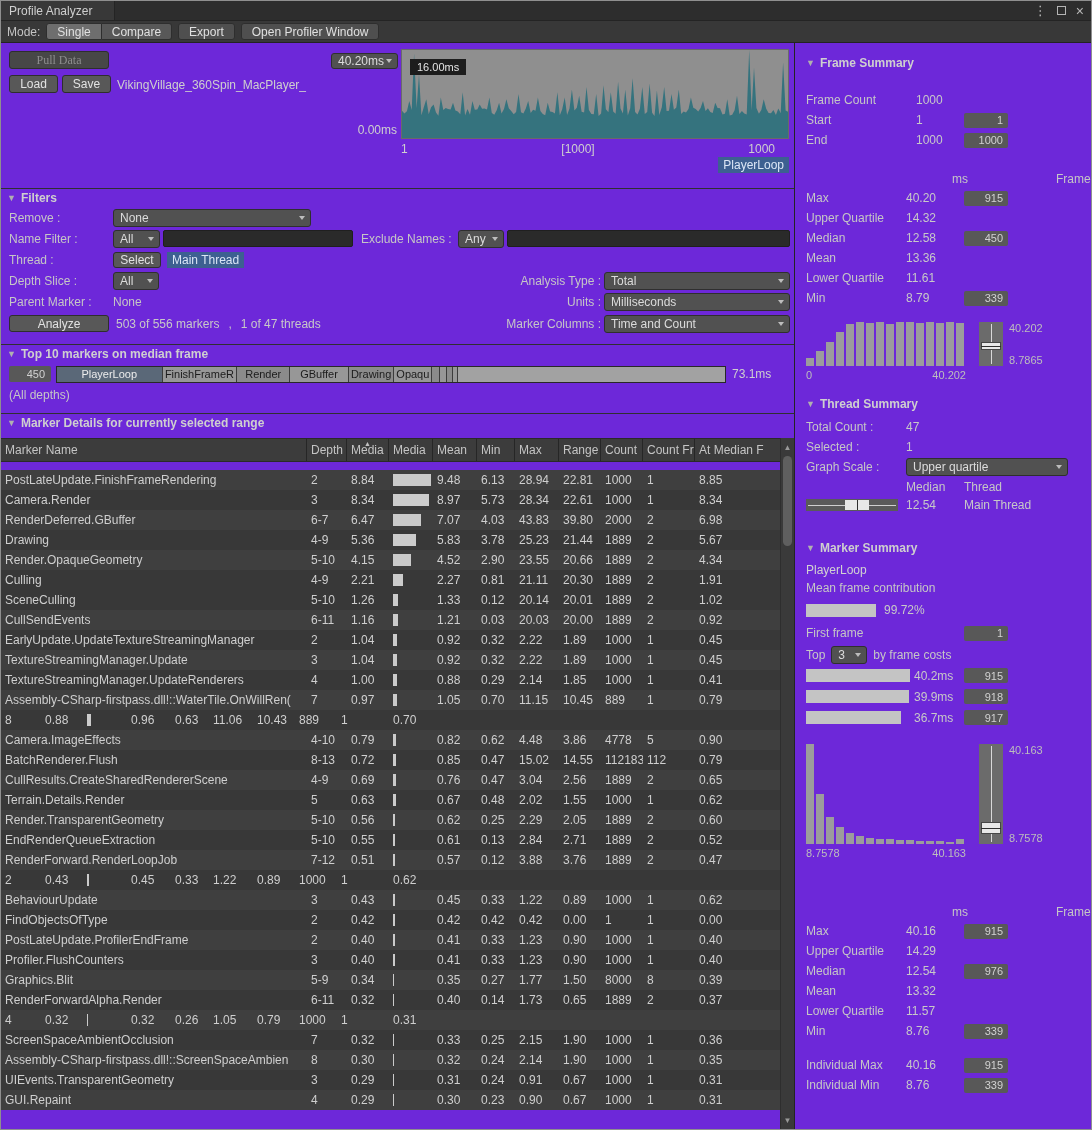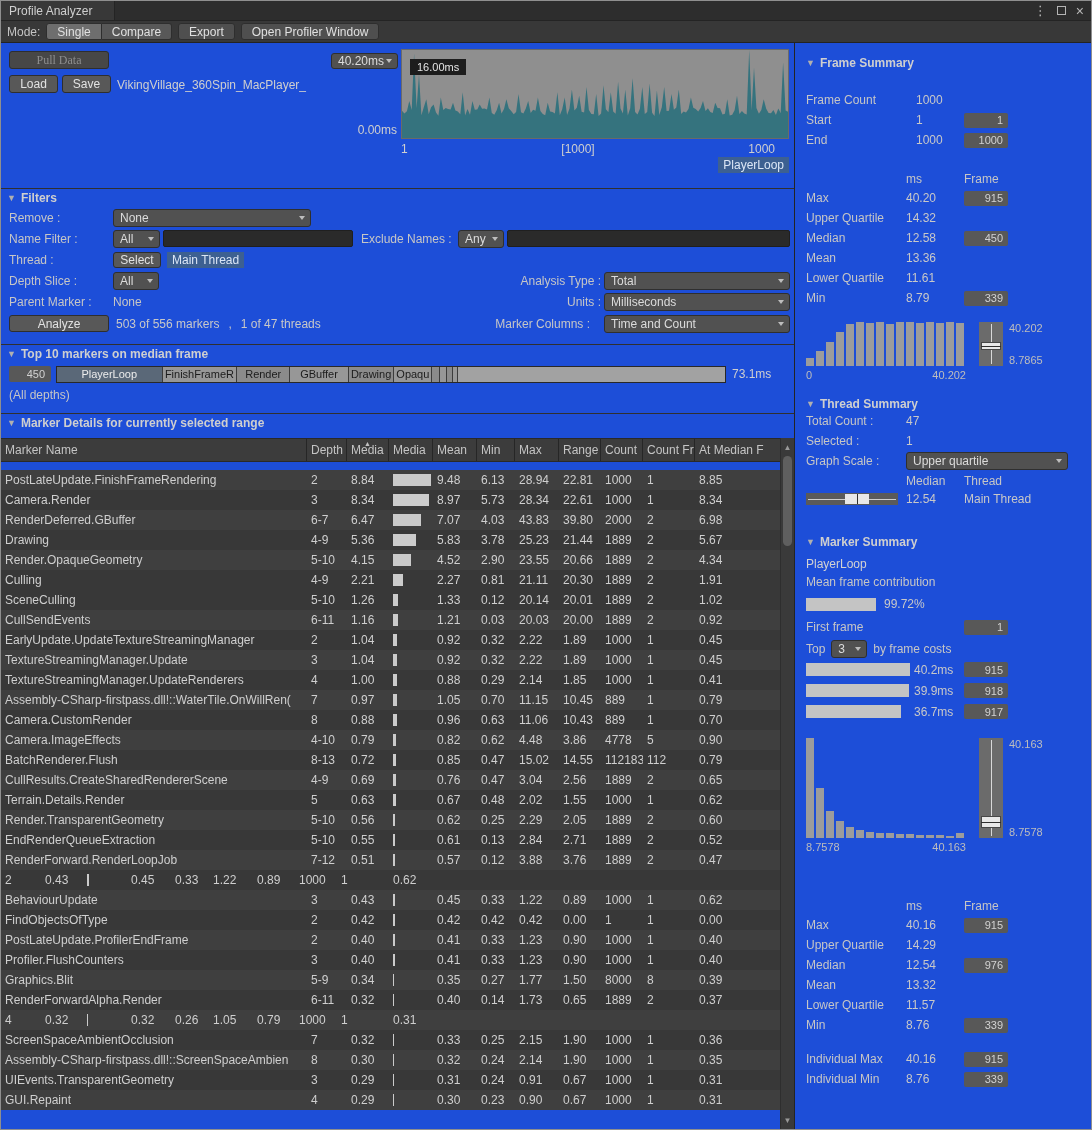--- a/index.html
+++ b/index.html
@@ -1,18 +1,18 @@
 <!DOCTYPE html>
 <html><head>
 <meta charset="utf-8">
 <style>
 *{box-sizing:border-box;margin:0;padding:0;}
 html,body{background:#383838;}
 body{width:1092px;height:1130px;font-family:"Liberation Sans",sans-serif;font-size:12px;color:#c8c8c8;position:relative;}
-.window{position:relative;width:1092px;height:1130px;background:#1d4ed8;border:1px solid #8f8f8f;overflow:hidden;}
+.window{position:relative;width:1092px;height:1130px;background:#6d28d9;border:1px solid #8f8f8f;overflow:hidden;}
 
 
 .titlebar{height:20px;background:#2d2d2d;border-bottom:1px solid #242424;position:relative;display:flex;}
 .tab{height:100%;padding:0 22px 0 8px;background:#383838;border-right:1px solid #242424;display:flex;align-items:center;color:#cfcfcf;}
 .win-controls{position:absolute;right:7px;top:0;height:100%;display:flex;align-items:center;gap:10px;color:#b8b8b8;}
 .menu-dots{font-size:13px;cursor:default;}
 .maxbox{width:9px;height:9px;border:1px solid #b4b4b4;display:inline-block;}
 .closex{font-size:14px;line-height:10px;}
 
 
@@ -83,21 +83,21 @@
 
 
 .rheader{display:flex;align-items:center;gap:5px;font-weight:bold;color:#cfcfcf;}
 .stat-row{display:flex;align-items:center;height:20px;}
 .stat-label{width:100px;color:#c6c6c6;overflow:hidden;white-space:nowrap;flex:none;}
 .stat-ms{width:58px;flex:none;}
 .stat-badge{width:44px;height:15px;background:#585858;border-radius:2px;display:flex;align-items:center;justify-content:flex-end;padding:0 5px;font-size:11px;color:#d2d2d2;flex:none;}
 .stat-badge.empty{background:transparent;}
 .info-rows .stat-label{width:110px;}
 .info-rows .stat-ms{width:48px;}
-.stats-head{display:flex;align-items:center;height:18px;color:#c6c6c6;}
+.stats-head{display:flex;align-items:center;height:18px;color:#c6c6c6;gap:46px;}
 .sh-label{width:100px;flex:none;}
 .sh-ms{width:58px;flex:none;}
 .histo-block{display:flex;}
 .histo-col{display:flex;flex-direction:column;}
 .histo{width:160px;height:44px;display:flex;align-items:flex-end;gap:2px;}
 .histo.tall{height:100px;}
 .hbar{width:8px;background:#9c9c9c;flex:none;}
 .histo-x{width:160px;display:flex;justify-content:space-between;font-size:11px;color:#bdbdbd;margin-top:3px;}
 .vbox{width:24px;height:44px;position:relative;background:#6b6b6b;margin-left:13px;flex:none;}
 .vbox.tall{height:100px;}
@@ -233,21 +233,21 @@
           </div>
       </div>
 
       <div style="position:absolute;left:0;right:4px;top:272px;height:20px;">
         <div class="btn" style="left:8px;top:0;width:100px;height:17px;">Analyze</div>
         <div style="position:absolute;left:115px;top:2px;display:flex;gap:9px;">
           <span>503 of 556 markers</span>
           <span>,</span>
           <span>1 of 47 threads</span>
         </div>
-        <span class="f-label ralign" style="left:434px;">Marker Columns :</span>
+        <span class="f-label ralign" style="left:445px;">Marker Columns :</span>
         <div class="dd" style="left:603px;top:0;right:0;">
             <span>Time and Count</span>
           </div>
       </div>
 
       <div class="sec-rule" style="top:301px;"></div>
       <div class="sec-header" style="left:6px;top:304px;">
         <span class="fold">▼</span>
         <span>Top 10 markers on median frame</span>
       </div>
@@ -487,21 +487,20 @@
               </div>
               <div class="tc c-mean">1.05</div>
               <div class="tc c-min">0.70</div>
               <div class="tc c-max">11.15</div>
               <div class="tc c-range">10.45</div>
               <div class="tc c-count">889</div>
               <div class="tc c-count_frame">1</div>
               <div class="tc c-at_median">0.79</div>
             </div>
             <div class="trow odd">
-              <div class="tc c-name">Camera.CustomRender</div>
               <div class="tc c-depth">8</div>
               <div class="tc c-median">0.88</div>
               <div class="tc c-bar">
                 <div class="medbar" style="width: 4px;"></div>
               </div>
               <div class="tc c-mean">0.96</div>
               <div class="tc c-min">0.63</div>
               <div class="tc c-max">11.06</div>
               <div class="tc c-range">10.43</div>
               <div class="tc c-count">889</div>
@@ -895,21 +894,21 @@
         <div class="histo-side h44">
           <span>40.202</span>
           <span>8.7865</span>
         </div>
       </div>
 
       <div class="rheader" style="margin-top:16px;">
         <span class="fold">▼</span>
         <span>Thread Summary</span>
       </div>
-      <div style="" class="ts-info">
+      <div style="margin-top:6px;" class="ts-info">
           <div class="stat-row">
             <div class="stat-label">Total Count :</div>
             <div class="stat-ms">47</div>
             <div class="stat-badge empty"></div>
           </div>
           <div class="stat-row">
             <div class="stat-label">Selected :</div>
             <div class="stat-ms">1</div>
             <div class="stat-badge empty"></div>
           </div>

